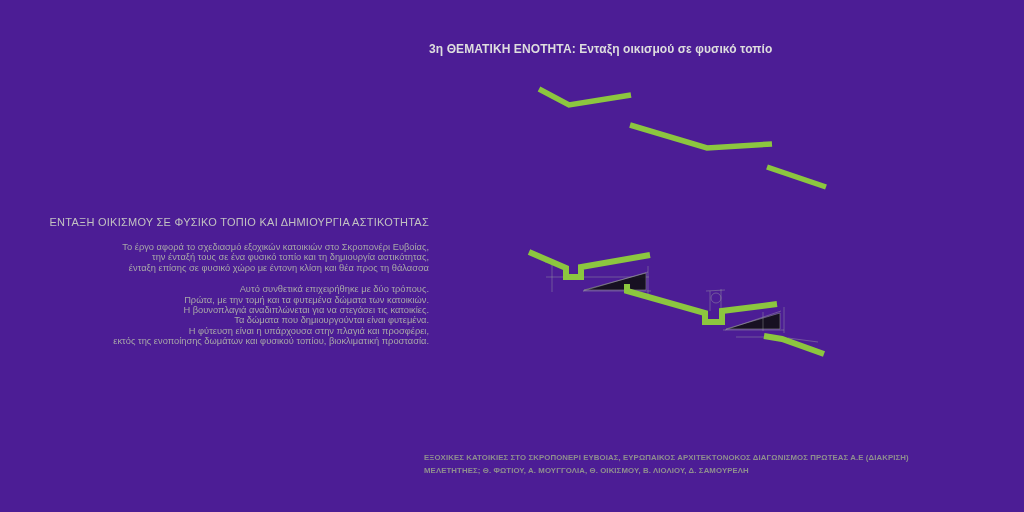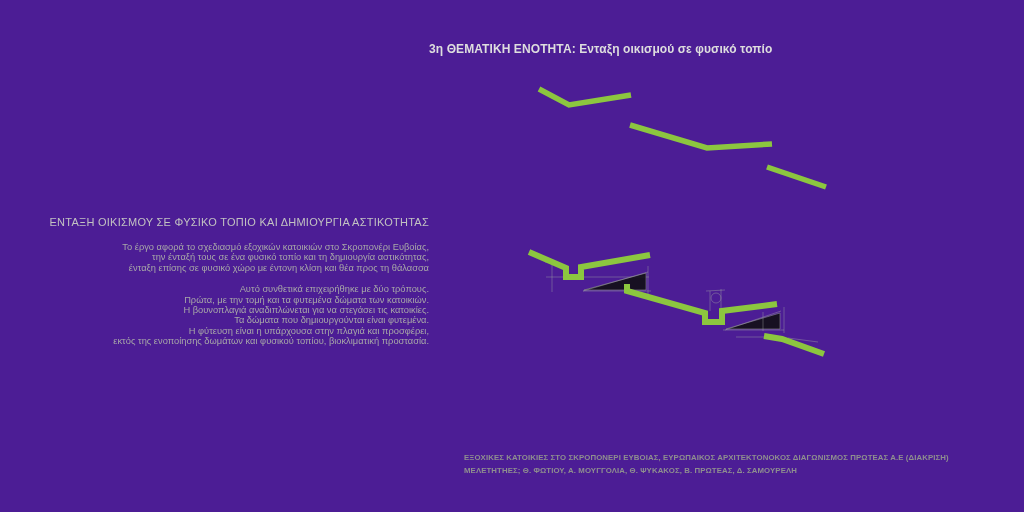--- a/index.html
+++ b/index.html
@@ -31,21 +31,21 @@
   }
   .left-column p:first-of-type{margin-top:0;}
   .diagram-caption{
     position:absolute;left:428px;top:390px;
     font-size:12.5px;font-weight:bold;color:#e6e6e6;
     white-space:nowrap;letter-spacing:0.1px;
   }
   .credits{
     position:absolute;left:424px;top:452px;
     font-size:7.8px;font-weight:bold;color:#8f8f8f;
-    line-height:12.5px;letter-spacing:0.1px;margin-left:40px;
+    line-height:12.5px;letter-spacing:0.1px;
   }
   .credits div{white-space:nowrap;}
   svg.diagram-layer{position:absolute;left:0;top:0;}
   .cad line, .cad circle{stroke:#a8aca6;stroke-width:0.8;opacity:0.5;fill:none;}
   .cad polygon{fill:#0e0e0e;stroke:#9aa09a;stroke-width:0.6;opacity:0.85;}
 </style>
 </head>
 <body>
 
 <div class="slide">
@@ -99,16 +99,16 @@
     <g fill="none" stroke-linecap="butt" stroke-linejoin="miter">
         <polyline points="529,252 566,268 566,277 581,277 581,267 650,255" fill="none" stroke="#8cc63f" stroke-width="6"></polyline>
         <polyline points="627,284 627,291 705,313 705,322 722,322 722,311 777,304" fill="none" stroke="#8cc63f" stroke-width="6"></polyline>
         <polyline points="764,336 782,339 824,354" fill="none" stroke="#8cc63f" stroke-width="6"></polyline>
       </g>
   </svg>
 
 
   <div class="credits">
     <div>ΕΞΟΧΙΚΕΣ ΚΑΤΟΙΚΙΕΣ ΣΤΟ ΣΚΡΟΠΟΝΕΡΙ ΕΥΒΟΙΑΣ, ΕΥΡΩΠΑΙΚΟΣ ΑΡΧΙΤΕΚΤΟΝΟΚΟΣ ΔΙΑΓΩΝΙΣΜΟΣ ΠΡΩΤΕΑΣ Α.Ε (ΔΙΑΚΡΙΣΗ)</div>
-    <div>ΜΕΛΕΤΗΤΗΕΣ; Θ. ΦΩΤΙΟΥ, Α. ΜΟΥΓΓΟΛΙΑ, Θ. ΨΥΚΑΚΟΣ, Β. ΠΡΩΤΕΑΣ, Δ. ΣΑΜΟΥΡΕΛΗ</div>
+    <div>ΜΕΛΕΤΗΤΗΕΣ; Θ. ΦΩΤΙΟΥ, Α. ΜΟΥΓΓΟΛΙΑ, Θ. ΟΙΚΙΣΜΟΥ, Β. ΛΙΟΛΙΟΥ, Δ. ΣΑΜΟΥΡΕΛΗ</div>
   </div>
 
 </div>
 
 </body></html>

